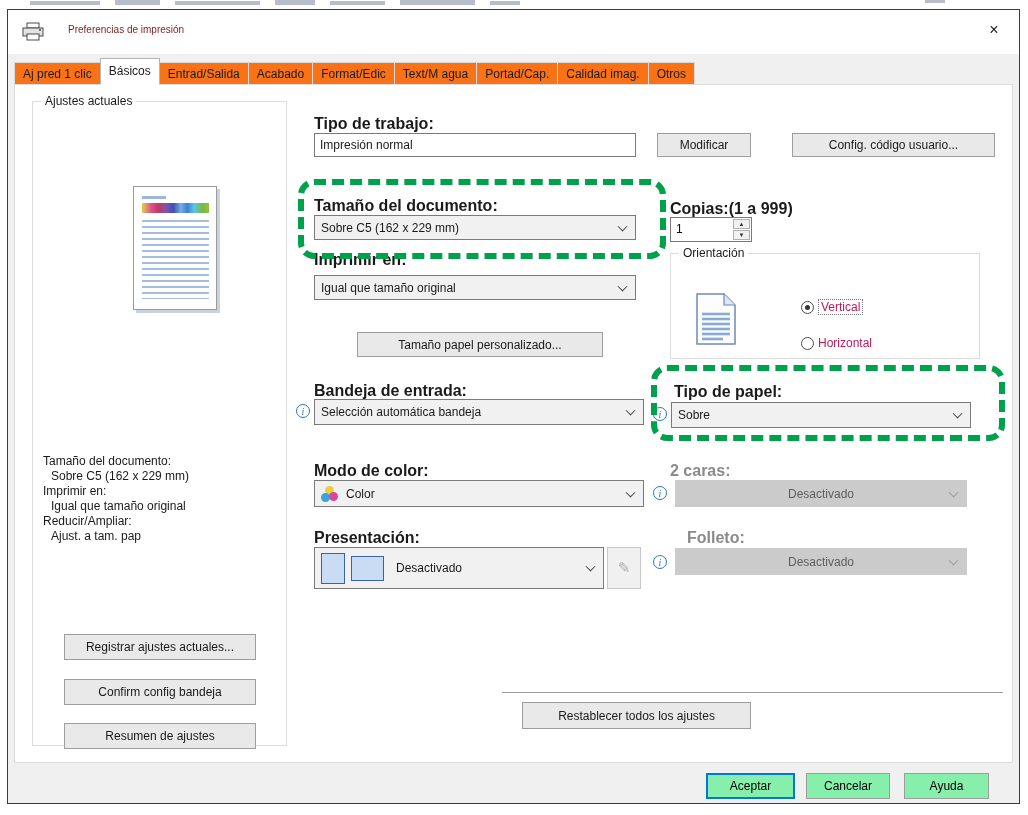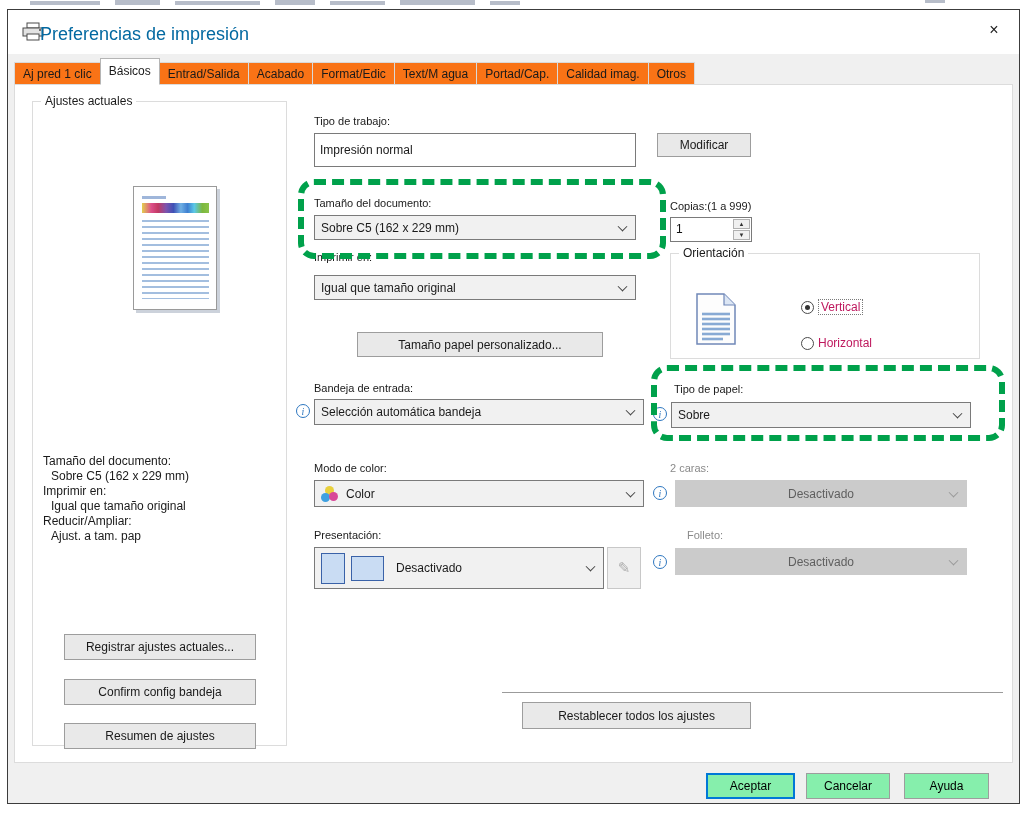--- a/index.html
+++ b/index.html
@@ -2,47 +2,47 @@
 <html><head>
 <meta charset="utf-8">
 <style>
   * { box-sizing: border-box; margin: 0; padding: 0; }
   body { margin: 0; background: #fff; font-family: "Liberation Sans", sans-serif; }
   .stage { position: relative; width: 1028px; height: 815px; background: #fff; overflow: hidden; }
   .frag { position: absolute; background: #aab2c0; opacity: .85; }
   .dialog { position: absolute; left: 7px; top: 9px; width: 1013px; height: 795px;
             background: #f0f0f0; border: 1px solid #3c3c3c; }
   .titlebar { position: absolute; left: 0; top: 0; right: 0; height: 44px; background: #fff; }
-  .title-text { position: absolute; left: 32px; top: 14px; font-size: 18px; color: #0369a1; }
+  .title-text { position: absolute; left: 60px; top: 14px; font-size: 10px; color: #7f1d1d; }
   .close-btn { position: absolute; right: 6px; top: 6px; width: 38px; height: 28px;
                display: flex; align-items: center; justify-content: center;
                font-size: 16px; color: #222; cursor: pointer; }
   .tabs { position: absolute; left: 6px; top: 48px; right: 6px; height: 27px;
           display: flex; align-items: flex-end; }
   .tab { height: 23px; line-height: 22px; padding: 0 8px; font-size: 12px; color: #1a1a1a;
          background: #f97316; border: 1px solid #d9d9d9; margin-right: -1px; position: relative; }
   .tab.active { height: 27px; line-height: 25px; background: #fff; border-color: #b5b5b5;
                 border-bottom: 1px solid #fff; z-index: 3; }
   .page { position: absolute; left: 6px; top: 74px; width: 999px; height: 679px;
           background: #fff; border: 1px solid #dcdcdc; }
-  .lbl { position: absolute; font-size: 11px; color: #1a1a1a; white-space: nowrap; }
+  .lbl { position: absolute; font-size: 16px; color: #1a1a1a; white-space: nowrap; font-weight: bold; }
   .lbl.dis { color: #8a8a8a; }
   .btn { position: absolute; background: #e9e9e9; border: 1px solid #9d9d9d; font-size: 12px;
          color: #1a1a1a; display: flex; align-items: center; justify-content: center;
          font-family: "Liberation Sans", sans-serif; cursor: pointer; }
   .combo { position: absolute; background: #f1f1f1; border: 1px solid #7a7a7a; font-size: 12px;
            color: #1a1a1a; display: flex; align-items: center; padding: 0 22px 0 6px; cursor: pointer; }
   .combo.dis { background: #cbcbcb; border: 1px solid #cbcbcb; color: #5f5f5f;
                justify-content: center; padding: 0 22px; cursor: default; }
   .chev { position: absolute; right: 9px; top: 50%; width: 7px; height: 7px;
           border-right: 1.6px solid #444; border-bottom: 1.6px solid #444;
           transform: translateY(-70%) rotate(45deg); }
   .chev.dis { border-color: #9a9a9a; }
   .tbox { position: absolute; background: #fff; border: 1px solid #7a7a7a; font-size: 12px;
-          color: #1a1a1a; padding: 16px 5px; font-family: "Liberation Sans", sans-serif; }
+          color: #1a1a1a; padding: 6px 5px; font-family: "Liberation Sans", sans-serif; }
   .group { position: absolute; border: 1px solid #dcdcdc; }
   .legend { position: absolute; top: -8px; left: 8px; background: #fff; padding: 0 4px;
             font-size: 12px; color: #1a1a1a; white-space: nowrap; }
   .info { position: absolute; width: 14px; height: 14px; border-radius: 50%;
           border: 1px solid #2e77c0; color: #2e77c0; font-size: 10px; font-style: italic;
           font-family: "Liberation Serif", serif; display: flex; align-items: center;
           justify-content: center; background: #fff; }
   .hl { position: absolute; border: 6px dashed #00A14B; border-radius: 16px;
         z-index: 10; pointer-events: none; }
   .radio { position: absolute; width: 13px; height: 13px; border-radius: 50%;
@@ -141,20 +141,21 @@
         </div>
 
         <div class="btn" style="left:31px;top:532px;width:192px;height:26px;">Registrar ajustes actuales...</div>
         <div class="btn" style="left:31px;top:577px;width:192px;height:26px;">Confirm config bandeja</div>
         <div class="btn" style="left:31px;top:621px;width:192px;height:26px;">Resumen de ajustes</div>
       </div>
 
       <div class="lbl" style="left:299px;top:30px;">Tipo de trabajo:</div>
       <input class="tbox" style="left: 299px; top: 48px; width: 322px; height: 24px;" value="Impresión normal">
       <div class="btn" style="left:642px;top:48px;width:94px;height:24px;">Modificar</div>
+      <div class="btn" style="left:777px;top:48px;width:203px;height:24px;">Config. código usuario...</div>
 
       <div class="hl" style="left:283px;top:94px;width:368px;height:80px;"></div>
 
       <div class="lbl" style="left:299px;top:112px;">Tamaño del documento:</div>
       <div class="combo" style="left:299px;top:130px;width:322px;height:25px;">
         <span>Sobre C5 (162 x 229 mm)</span>
         <i class="chev"></i>
       </div>
 
       <div class="lbl" style="left:299px;top:166px;">Imprimir en:</div>

